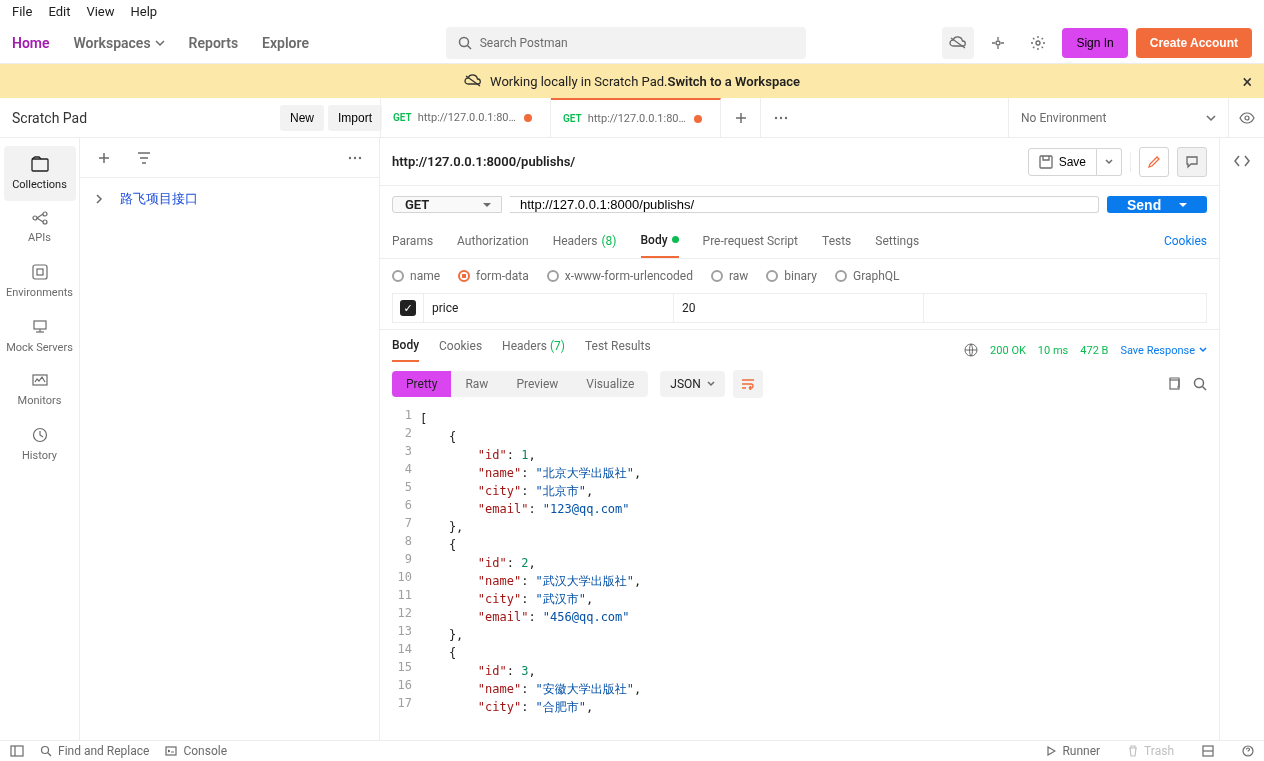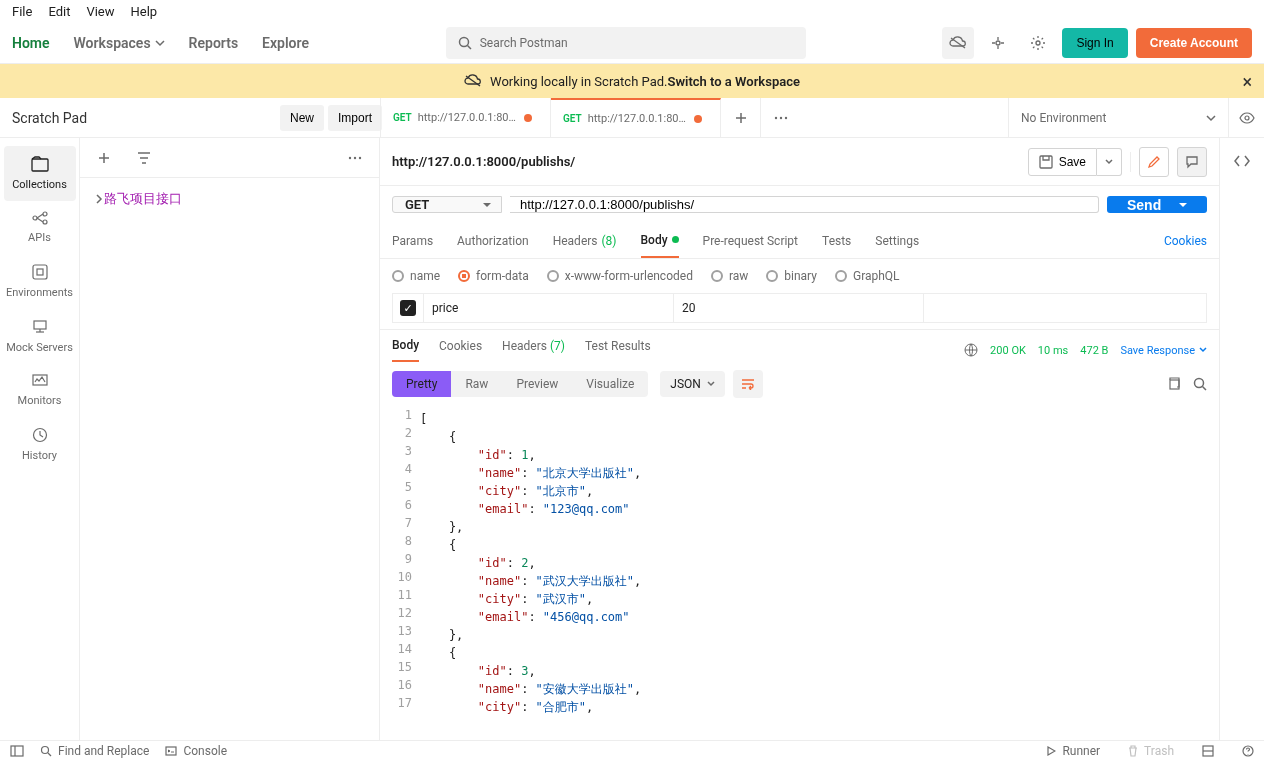--- a/index.html
+++ b/index.html
@@ -11,21 +11,21 @@
 
 
 .header { display: flex; align-items: center; height: 42px; padding: 0 12px; border-bottom: 1px solid #ededed; }
 .header-left { display: flex; gap: 24px; align-items: center; font-size: 14px; font-weight: 600; color: #6b6b6b; }
 .header-left .item { display: flex; align-items: center; gap: 4px; cursor: pointer; }
 .search-box { margin-left: auto; margin-right: auto; background: #f2f2f2; border-radius: 4px; display: flex; align-items: center; padding: 0 12px; height: 32px; width: 360px; color: #6b6b6b; }
 .search-box svg { margin-right: 8px; }
 .header-right { display: flex; gap: 8px; align-items: center; }
 .icon-btn { width: 32px; height: 32px; display: flex; align-items: center; justify-content: center; border-radius: 4px; cursor: pointer; color:#6b6b6b; }
 .icon-btn.light { background: #f2f2f2; }
-.btn-signin { background: #14b8a6; border: none; padding: 8px 14px; border-radius: 4px; font-size: 12px; cursor: pointer; }
+.btn-signin { background: #d946ef; border: none; padding: 8px 14px; border-radius: 4px; font-size: 12px; cursor: pointer; }
 .btn-create { background: #f26b3a; color: #fff; border: none; padding: 8px 14px; border-radius: 4px; font-size: 12px; font-weight: 600; cursor: pointer; }
 
 
 .banner { background: #fce8a8; display: flex; align-items: center; justify-content: center; height: 34px; font-size: 13px; position: relative; }
 .banner b { font-weight: 600; }
 .banner .close { position: absolute; right: 12px; cursor: pointer; font-size: 18px; color: #333; }
 
 
 .row { display: flex; min-height: 0; }
 .row.topbar { height: 40px; border-bottom: 1px solid #ededed; }
@@ -42,21 +42,21 @@
 .eye-btn { width: 36px; display:flex; align-items:center; justify-content:center; border-left:1px solid #ededed; color:#6b6b6b; cursor:pointer;}
 
 
 .body { flex: 1; display: flex; min-height: 0; }
 .sidebar { width: 80px; border-right: 1px solid #ededed; display: flex; flex-direction: column; align-items:center; padding-top: 8px; }
 .sidebar-item { width: 72px; padding: 10px 0; display: flex; flex-direction: column; align-items: center; gap: 6px; font-size: 11px; color: #6b6b6b; cursor: pointer; border-radius: 4px; }
 .sidebar-item.active { background: #f2f2f2; color: #212121; }
 .collections-panel { width: 300px; border-right: 1px solid #ededed; display:flex; flex-direction:column;}
 .coll-head { height: 40px; display: flex; align-items: center; padding: 0 8px; gap: 8px; color:#6b6b6b; border-bottom:1px solid #ededed;}
 .coll-tree { padding: 8px; }
-.tree-item { display: flex; align-items: center; gap: 0; padding: 4px 6px; font-size: 13px; color: #a21caf; cursor: pointer; }
+.tree-item { display: flex; align-items: center; gap: 16px; padding: 4px 6px; font-size: 13px; color: #1d4ed8; cursor: pointer; }
 
 .main { flex: 1; display: flex; flex-direction: column; min-width: 0; border-right: 1px solid #ededed;}
 .main-title { height: 48px; display: flex; align-items: center; padding: 0 12px; border-bottom: 1px solid #ededed; }
 .main-title .name { font-size: 13px; font-weight: 600; }
 .main-title .actions { margin-left: auto; display: flex; gap: 8px; align-items: center; }
 .btn-save { display: flex; align-items: center; gap: 6px; background: #fff; border: 1px solid #d4d4d4; padding: 6px 10px; border-radius: 3px 0 0 3px; font-size: 12px; cursor: pointer; }
 .btn-savedrop { border:1px solid #d4d4d4; border-left:none; padding:6px 8px; border-radius:0 3px 3px 0; background:#fff; cursor:pointer;}
 .sq-btn { width: 30px; height: 30px; border: 1px solid #d4d4d4; border-radius: 3px; display: flex; align-items: center; justify-content: center; cursor: pointer; background:#fff;}
 .sq-btn.orange svg { stroke: #f26b3a; }
 .sq-btn.gray { background: #f2f2f2; }
@@ -88,21 +88,21 @@
 .resp-tabs { display: flex; gap: 20px; padding: 8px 12px 0 12px; align-items: center; font-size: 12px; color: #6b6b6b; border-top:1px solid #ededed; margin-top:6px;}
 .resp-tabs .rt { padding-bottom: 8px; cursor:pointer;}
 .resp-tabs .rt.active { color:#212121; border-bottom:2px solid #f26b3a; font-weight:500;}
 .resp-status { margin-left: auto; display: flex; gap: 12px; align-items: center; font-size: 11px;}
 .green-txt { color: #0cbb52; }
 .blue-link { color: #097bed; cursor: pointer; display:flex; align-items:center; gap:4px;}
 
 .view-row { display: flex; gap: 0; padding: 8px 12px; align-items: center;}
 .view-tabs { display: flex; background: #f2f2f2; border-radius: 4px; overflow: hidden; }
 .view-tabs .vt { padding: 6px 14px; font-size: 12px; color:#6b6b6b; cursor:pointer;}
-.view-tabs .vt.active { background: #8b5cf6; color:#212121;}
+.view-tabs .vt.active { background: #d946ef; color:#212121;}
 .json-select { margin-left: 12px; background: #f2f2f2; border-radius:4px; padding:6px 10px; font-size:12px; display:flex; align-items:center; gap:6px; cursor:pointer;}
 .wrap-btn { margin-left:8px; background:#f2f2f2; border-radius:4px; width:30px; height:28px; display:flex; align-items:center; justify-content:center; cursor:pointer; color:#f26b3a;}
 .view-right { margin-left:auto; display:flex; gap:12px; color:#6b6b6b;}
 
 .json-body { flex: 1; overflow: auto; padding: 4px 0; position: relative;}
 .gutter { position:absolute; left:0; top:0; width:40px; text-align:right; color:#a0a0a0; font-family: Menlo, Consolas, monospace; font-size:12px; line-height:18px; padding: 0 8px 0 0; user-select:none;}
 .code { margin-left: 40px; font-family: Menlo, Consolas, monospace; font-size: 12px; line-height:18px; white-space: pre; }
 .code .key { color: #a31515; }
 .code .str { color: #0451a5; }
 .code .num { color: #098658; }
@@ -120,21 +120,21 @@
 
 <div class="menubar">
   <span>File</span>
   <span>Edit</span>
   <span>View</span>
   <span>Help</span>
 </div>
 
 <div class="header">
   <div class="header-left">
-    <span class="item" style="color:#15803d">Home</span>
+    <span class="item" style="color:#a21caf">Home</span>
     <span class="item">
         <span>Workspaces</span>
         <svg width="10" height="10" viewBox="0 0 10 10">
           <path d="M1 3l4 4 4-4" fill="none" stroke="#6b6b6b" stroke-width="1.5"></path>
         </svg>
       </span>
     <span class="item">Reports</span>
     <span class="item">Explore</span>
   </div>
   <div class="search-box">

